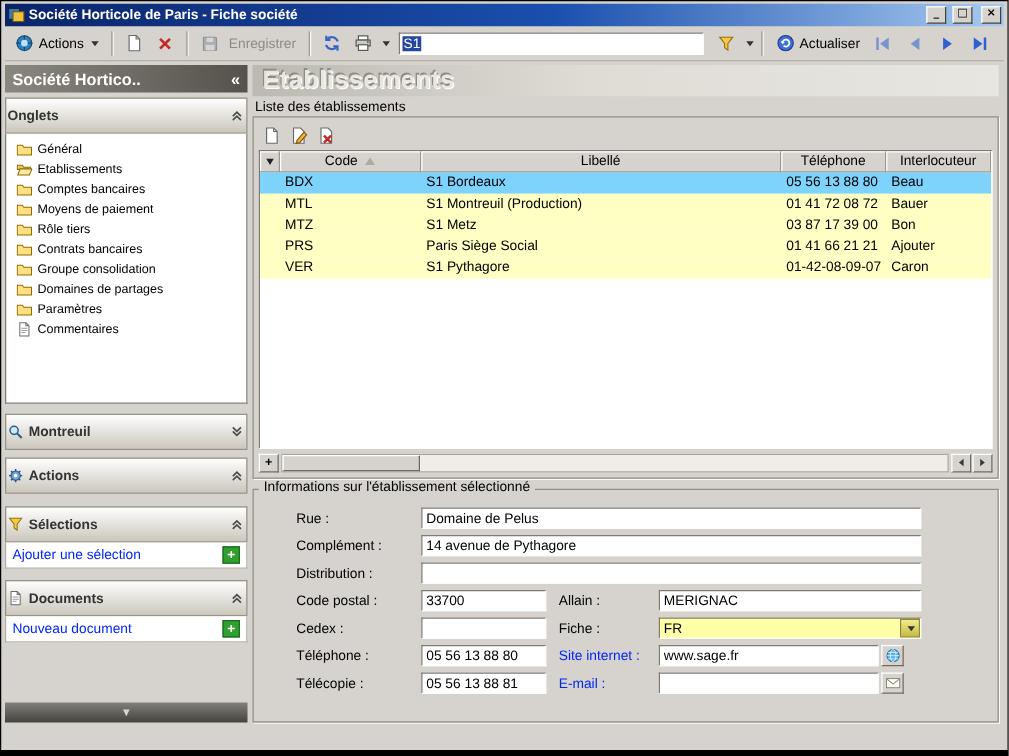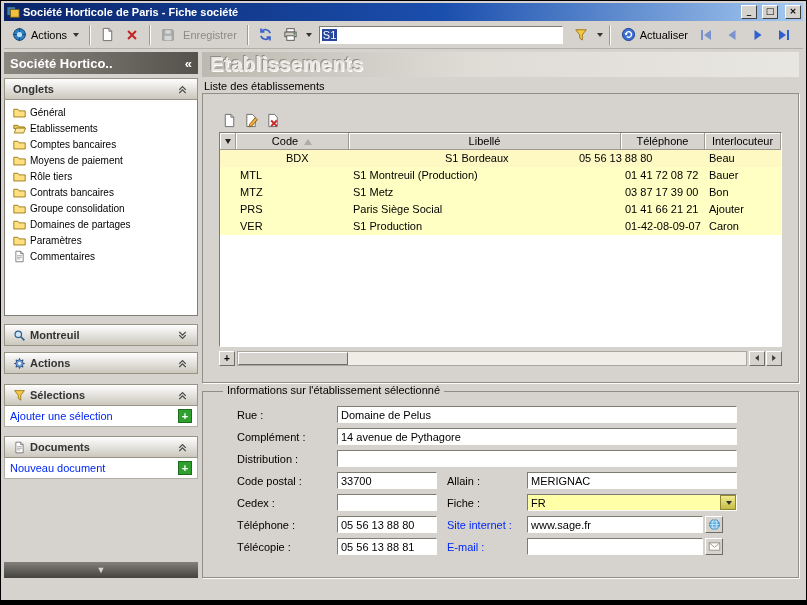--- a/index.html
+++ b/index.html
@@ -36,21 +36,21 @@
   .navbtn{ width:22px; height:18px; display:flex; align-items:center; justify-content:center; }
 
   
   .content{ flex:1; display:flex; min-height:0; padding-top:3px; }
 
   
   .sidebar{ width:194px; flex:none; display:flex; flex-direction:column; }
   .sideheader{ height:22px; flex:none; display:flex; align-items:center; padding:0 6px;
                background:linear-gradient(90deg,#8a8780,#55524c); color:#fff; font-size:13px; font-weight:bold; }
   .sideheader .collapse{ margin-left:auto; font-weight:bold; }
-  .phead{ height:22px; flex:none; display:flex; align-items:center; gap:4px; padding:0 8px;
+  .phead{ height:29px; flex:none; display:flex; align-items:center; gap:4px; padding:0 1px;
           background:linear-gradient(#fefefe,#cbc7bd); border:1px solid #979385;
           font-size:11px; font-weight:bold; color:#333;justify-content:center; }
   .phead .chev{ margin-left:auto; }
   .mt4{ margin-top:4px; } .mt6{ margin-top:6px; } .mt8{ margin-top:8px; } .mt9{ margin-top:9px; } .mt10{ margin-top:10px; }
   .treebox{ height:216px; flex:none; background:#fff; border:1px solid #807d75; border-top:none;
             padding:4px 2px; overflow:hidden; }
   .titem{ height:16px; display:flex; align-items:center; gap:4px; font-size:10px; padding-left:6px; white-space:nowrap; }
   .linkrow{ height:21px; flex:none; background:#fff; border:1px solid #b3b0a7; border-top:none;
             display:flex; align-items:center; padding:7px 5px; }
   .link{ font-size:11px; color:#0026f5; cursor:pointer; }
@@ -60,50 +60,50 @@
                background:linear-gradient(#83807a,#44423e); color:#d8d6d0; font-size:9px; }
 
   
   .main{ flex:1; display:flex; flex-direction:column; margin-left:4px; padding-right:4px; min-width:0; }
   .mainhead{ height:25px; flex:none; display:flex; align-items:center; padding:0 8px;
              background:linear-gradient(90deg,#bcb9b1,#dedcd5 45%,#e8e6e0); }
   .maintitle{ font-size:20px; font-weight:bold; color:#e9e7e1; letter-spacing:.5px;
               text-shadow:-1px -1px 0 #8f8c84, 1px 1px 0 #fdfcfa; }
   .listcaption{ font-size:11px; margin:3px 0 1px 2px; }
   .groupbox{ border:1px solid #918e85; box-shadow:1px 1px 0 #fbfaf6; }
-  .listgroup{ flex:none; height:290px; padding:16px; display:flex; flex-direction:column; }
+  .listgroup{ flex:none; height:290px; padding:4px; display:flex; flex-direction:column; }
   .listtoolbar{ height:20px; flex:none; display:flex; align-items:center; gap:2px; margin-bottom:2px; }
   .ltbtn{ width:20px; height:18px; display:flex; align-items:center; justify-content:center; }
 
   .tablebox{ flex:1; min-height:0; background:#fff; border:1px solid; border-color:#7e7b73 #fff #fff #7e7b73;
              display:flex; flex-direction:column; overflow:hidden; }
   .thead{ display:flex; height:17px; flex:none; background:#d6d3ce; }
   .hc{ border-right:1px solid #9c998f; border-bottom:1px solid #9c998f; box-shadow:inset 1px 1px 0 #fff;
        font-size:11px; line-height:16px; text-align:center; white-space:nowrap; overflow:hidden; }
   .w0{ width:16px; flex:none; } .w1{ width:113px; flex:none; } .w2{ flex:1; min-width:0; }
-  .w3{ width:84px; flex:none; } .w4{ width:76px; flex:none; }
+  .w3{ width:84px; flex:none; } .w4{ width:84px; flex:none; }
   .sortup{ display:inline-block; width:0; height:0; border-left:4px solid transparent; border-right:4px solid transparent;
            border-bottom:6px solid #aeaba1; margin-left:6px; }
   .hmark{ width:0; height:0; border-left:3px solid transparent; border-right:3px solid transparent;
           border-top:5px solid #222; margin:6px auto 0; }
   .trow{ display:flex; height:17px; flex:none; }
   .tc{ font-size:11px; line-height:17px; padding-left:4px; white-space:nowrap; overflow:hidden; }
   .yellow{ background:#ffffc4; }
-  .selrow{ background:#fef9c3;gap:46px; }
+  .selrow{ background:#7dd3fc; }
   .tfill{ flex:1; background:#fff; }
 
   .scrollrow{ height:16px; flex:none; display:flex; align-items:center; gap:1px; margin-top:3px; }
   .sbtn{ width:16px; height:15px; background:#d6d3ce; border:1px solid; border-color:#fff #6f6c64 #6f6c64 #fff;
          display:flex; align-items:center; justify-content:center; font-size:10px; font-weight:bold; }
   .strack{ flex:1; height:15px; background:#efede6; border:1px solid #a9a69d; position:relative; margin:0 1px; }
   .sthumb{ position:absolute; left:0; top:0; width:110px; height:13px; background:#d6d3ce;
            border:1px solid; border-color:#fff #6f6c64 #6f6c64 #fff; }
 
   .infogroup{ flex:1; min-height:0; margin-top:8px; position:relative; padding:14px 0 0 34px; }
-  .legend{ position:absolute; top:-8px; left:20px; background:#d6d3ce; font-size:11px; padding:0 4px; white-space:nowrap; }
+  .legend{ position:absolute; top:-8px; left:4px; background:#d6d3ce; font-size:11px; padding:0 4px; white-space:nowrap; }
   .frow{ display:flex; align-items:center; height:17px; margin-bottom:5px; }
   .flabel{ width:100px; flex:none; font-size:11px; }
   .flabel2{ width:80px; flex:none; font-size:11px; margin-left:10px; }
   .bluelbl{ color:#0026f5; }
   .inp{ height:17px; background:#fff; border:1px solid; border-color:#7e7b73 #fdfdfa #fdfdfa #7e7b73;
         font-size:11px; padding:0 3px; font-family:"Liberation Sans",sans-serif; outline:none; }
   .widef{ width:400px; } .smallf{ width:100px; } .midf{ width:210px; } .midf2{ width:176px; }
   .combo{ width:210px; height:17px; background:#ffffa8; border:1px solid; border-color:#7e7b73 #fdfdfa #fdfdfa #7e7b73;
           display:flex; align-items:center; font-size:11px; padding-left:3px; }
   .combobtn{ margin-left:auto; width:16px; height:15px; background:linear-gradient(#f2ec8e,#c4bc45);
@@ -507,21 +507,21 @@
           <div class="trow yellow">
             <div class="tc w0"></div>
             <div class="tc w1">PRS</div>
             <div class="tc w2">Paris Siège Social</div>
             <div class="tc w3">01 41 66 21 21</div>
             <div class="tc w4">Ajouter</div>
           </div>
           <div class="trow yellow">
             <div class="tc w0"></div>
             <div class="tc w1">VER</div>
-            <div class="tc w2">S1 Production</div>
+            <div class="tc w2">S1 Pythagore</div>
             <div class="tc w3">01-42-08-09-07</div>
             <div class="tc w4">Caron</div>
           </div>
           <div class="tfill"></div>
         </div>
 
         <div class="scrollrow">
           <div class="sbtn">+</div>
           <div class="strack">
             <div class="sthumb"></div>

